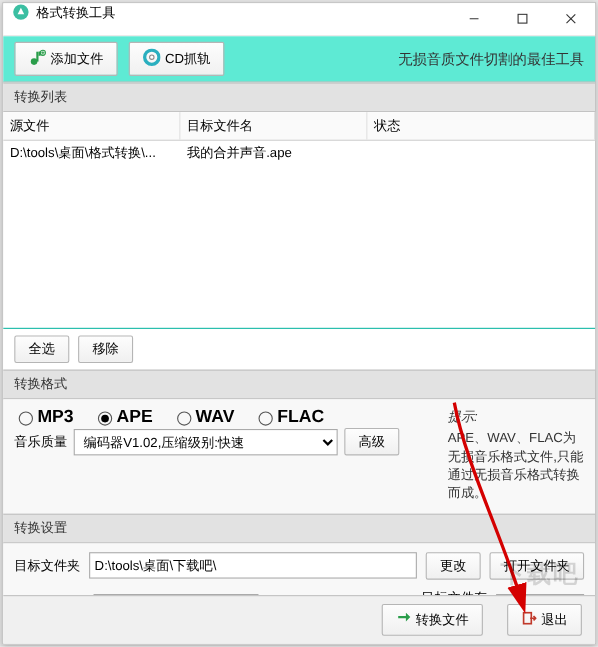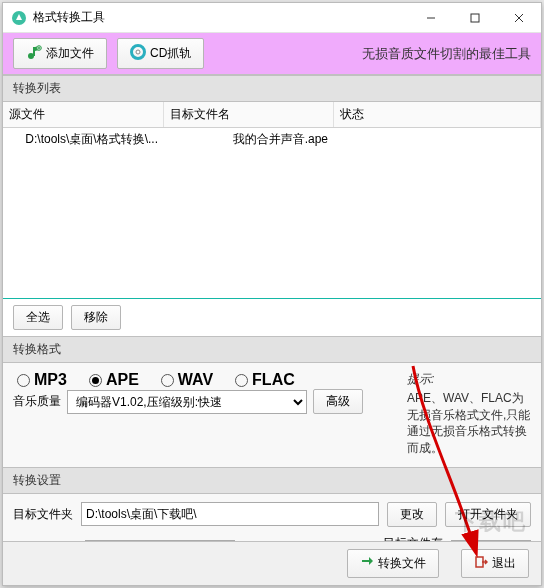--- a/index.html
+++ b/index.html
@@ -1,31 +1,31 @@
 <!DOCTYPE html>
 <html><head>
 <meta charset="utf-8">
 <style>
   * { box-sizing: border-box; font-family: "Microsoft YaHei", sans-serif; font-size: 12px; }
   body { margin: 0; background: #e8e8e8; width: 544px; height: 588px; position: relative; }
   .window { width: 540px; height: 584px; margin: 2px; background: #fff; border: 1px solid #bbb; box-shadow: 0 2px 6px rgba(0,0,0,0.25); position: relative; }
-  .titlebar { height: 30px; display: flex; align-items: center; padding: 0 0 0 8px; background: #fff; border-bottom: 1px solid #e5e5e5; }
+  .titlebar { height: 30px; display: flex; align-items: flex-start; padding: 0 0 0 8px; background: #fff; border-bottom: 1px solid #e5e5e5; }
   .titlebar-title { flex: 1; }
   .win-controls { display: flex; }
   .win-btn { width: 44px; height: 28px; display: flex; align-items: center; justify-content: center; background: #fff; }
   .win-btn svg { display: block; }
   .app-icon { width: 16px; height: 16px; margin-right: 6px; }
-  .toolbar { height: 42px; display: flex; align-items: center; padding: 4px 10px; gap: 10px; background: #f0abfc; border-bottom: 1px solid #c0c0c0; }
+  .toolbar { height: 42px; display: flex; align-items: center; padding: 4px 10px; gap: 10px; background: #5eead4; border-bottom: 1px solid #c0c0c0; }
   .btn { background: linear-gradient(#fdfdfd,#f0f0f0); border: 1px solid #b5b5b5; border-radius: 2px; padding: 5px 12px; display: inline-flex; align-items: center; gap: 4px; cursor: pointer; }
   .toolbar .right-text { margin-left: auto; color: #333; font-size: 13px; }
   .section-header { background: #e2e2e2; border-top: 1px solid #c0c0c0; border-bottom: 1px solid #c0c0c0; padding: 4px 10px; color: #333; }
   .list-area { background: #fff; }
   .list-header { display: flex; border-bottom: 1px solid #d0d0d0; background: #fafafa; }
   .list-header .col { padding: 4px 6px; border-right: 1px solid #e0e0e0; }
-  .list-rows { height: 170px; overflow: auto; text-align: right; }
+  .list-rows { height: 170px; overflow: auto; }
   .list-row { display: flex; }
   .list-row .cell { padding: 3px 6px; white-space: nowrap; overflow: hidden; text-overflow: ellipsis; }
   .col-src, .cell-src { width: 161px; }
   .col-tgt, .cell-tgt { width: 170px; }
   .col-status, .cell-status { flex: 1; }
   .list-footer { padding: 6px 10px; display: flex; gap: 8px; background: #fff; border-top: 1px solid #14b8a6; }
   .small-btn { padding: 3px 12px; }
   .format-section { padding: 8px 10px 10px 10px; background: #f8f8f8; display: flex; align-items: flex-start; }
   .format-left { flex: 1; }
   .radio-row { display: flex; gap: 22px; align-items: center; padding-left: 4px; }

